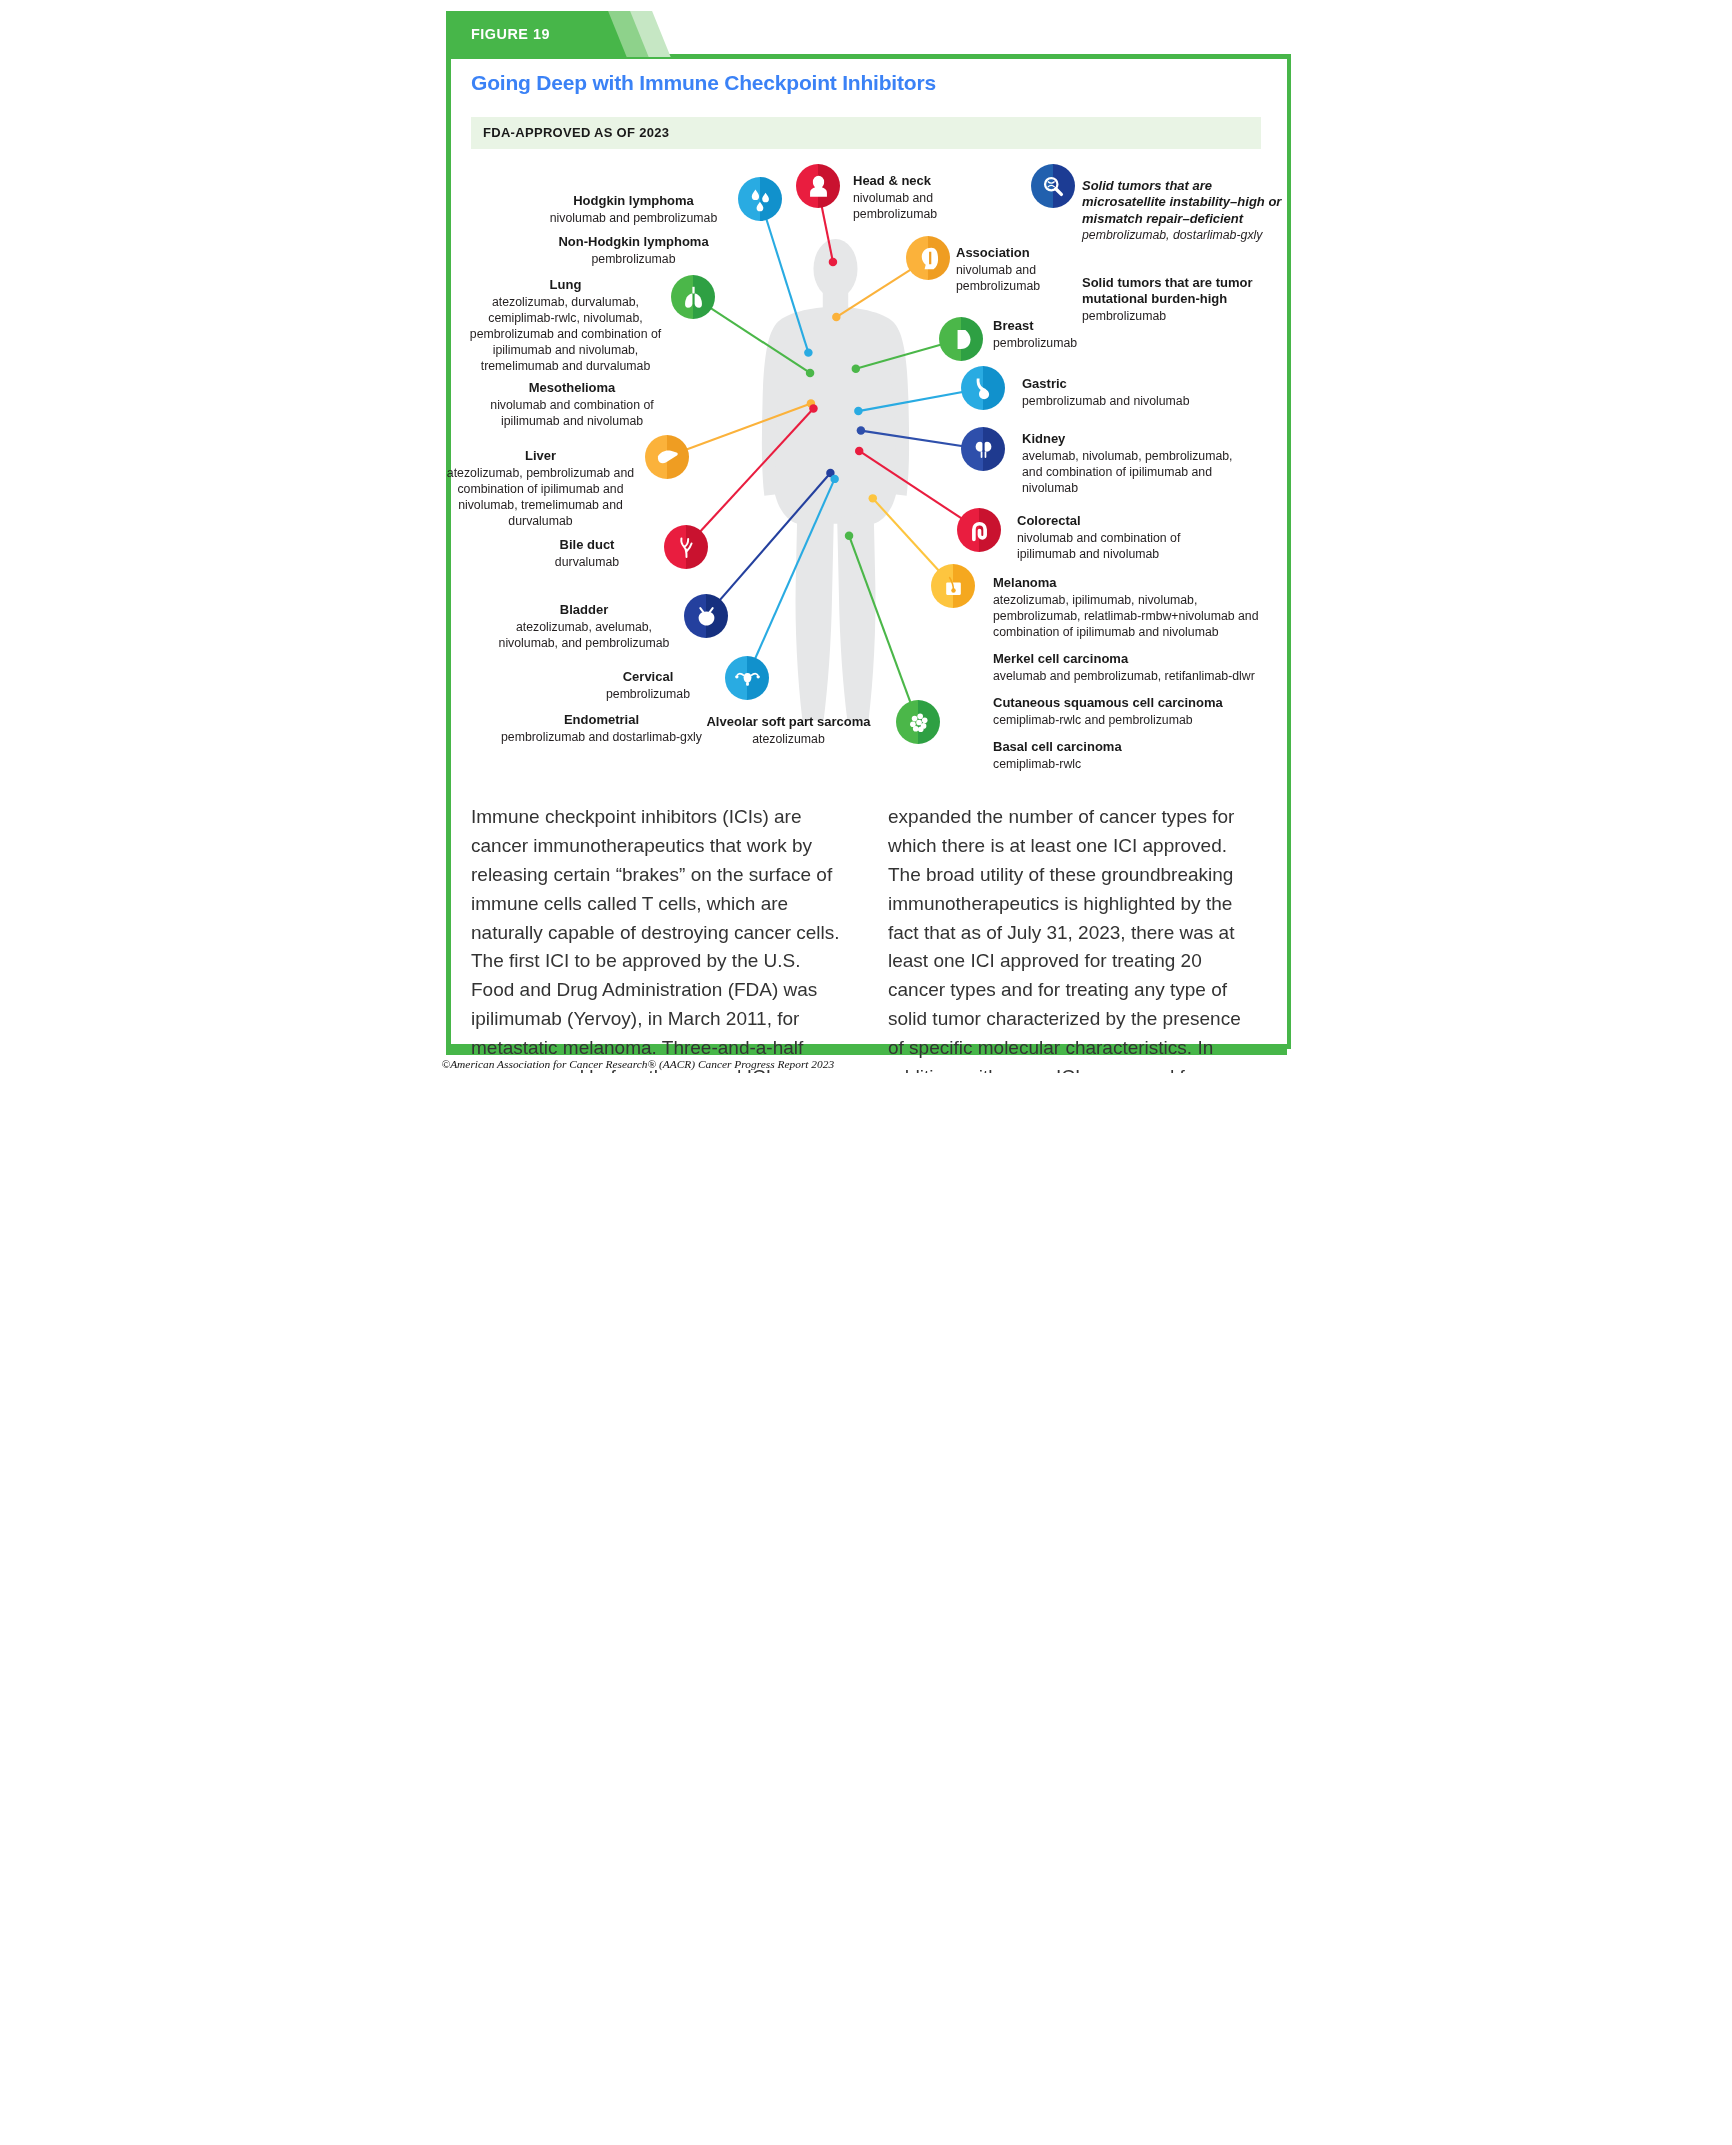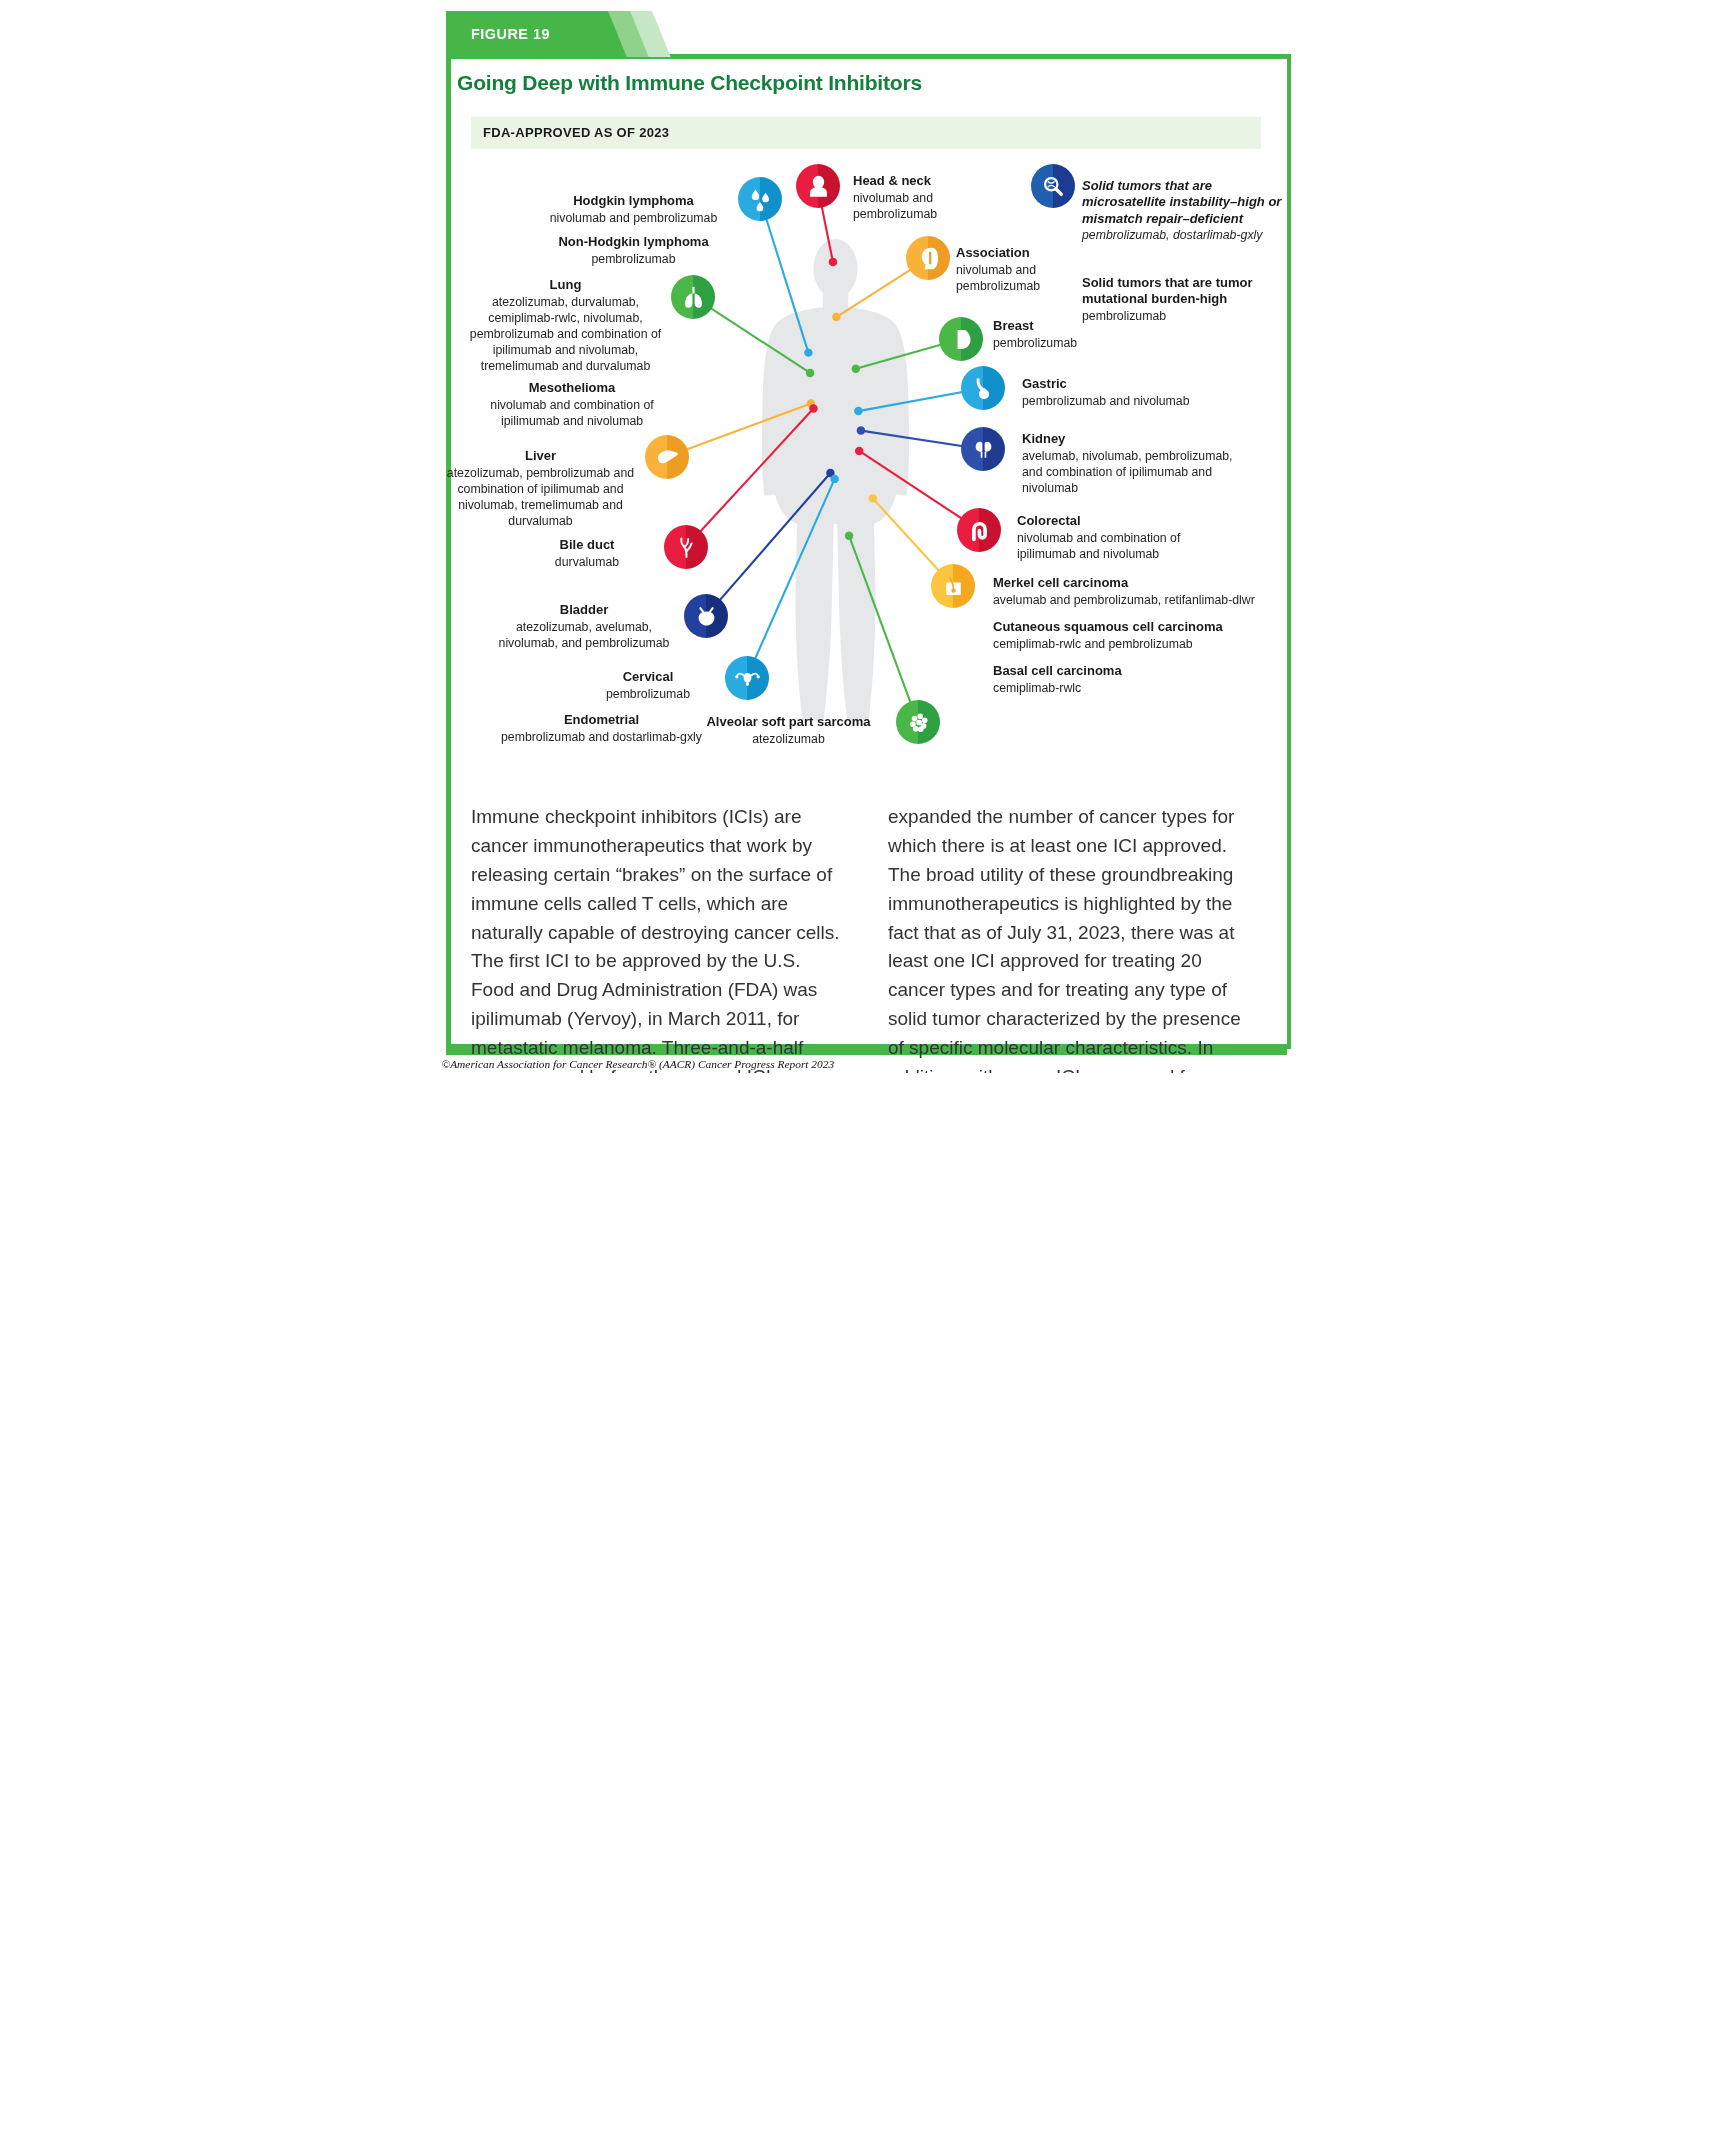--- a/index.html
+++ b/index.html
@@ -10,21 +10,21 @@
   .bottom-bar{position:absolute;left:12.7px;top:1044px;width:841px;height:11px;background:#47b649;}
   
   .banner{position:absolute;left:12.7px;top:11px;height:46px;width:229px;}
   .banner .stripe{position:absolute;left:0;top:0;height:46px;}
   .s3{width:225px;background:#c6e7c4;clip-path:polygon(0 0,calc(100% - 18.6px) 0,100% 100%,0 100%);}
   .s2{width:203px;background:#8ed28b;clip-path:polygon(0 0,calc(100% - 18.6px) 0,100% 100%,0 100%);}
   .s1{width:181px;background:#47b649;clip-path:polygon(0 0,calc(100% - 18.6px) 0,100% 100%,0 100%);}
   .banner .lbl{position:absolute;left:25.4px;top:0;line-height:46px;color:#fff;font-weight:bold;
                font-size:14.4px;letter-spacing:0.5px;}
   
-  .title{position:absolute;left:24px;top:71px;font-size:21px;font-weight:800;letter-spacing:-0.2px;color:#15803d;}
+  .title{position:absolute;left:38px;top:71px;font-size:21px;font-weight:800;letter-spacing:-0.2px;color:#3b82f6;}
   .fda-band{position:absolute;left:38px;top:117px;width:790px;height:32px;background:#e9f4e5;}
   .fda-band span{display:block;margin-left:12px;line-height:32px;font-size:13px;font-weight:bold;
                  letter-spacing:0.3px;color:#1a1a1a;}
   
   .diagram-svg{position:absolute;left:0;top:0;width:866px;height:1073px;pointer-events:none;}
   .icon{position:absolute;width:44px;height:44px;border-radius:50%;display:flex;align-items:center;justify-content:center;}
   .icon svg{width:27px;height:27px;display:block;}
   .c-red{background:linear-gradient(90deg,#e91d3f 50%,#c9122f 50%);}
   .c-lblue{background:linear-gradient(90deg,#29abe2 50%,#1191cc 50%);}
   .c-green{background:linear-gradient(90deg,#4bb749 50%,#2ea043 50%);}
@@ -273,20 +273,24 @@
   <div class="callout" style="left:589px;top:431px;width:212px;">
     <div class="c-title">Kidney</div>
     <div class="c-drugs">avelumab, nivolumab, pembrolizumab, and combination of ipilimumab and nivolumab</div>
   </div>
   <div class="callout" style="left:584px;top:513px;width:203px;">
     <div class="c-title">Colorectal</div>
     <div class="c-drugs">nivolumab and combination of ipilimumab and nivolumab</div>
   </div>
   <div class="callout" style="left:560px;top:575px;width:284px;">
     <div class="sub">
+      <div class="c-title">Melanoma</div>
+      <div class="c-drugs">atezolizumab, ipilimumab, nivolumab, pembrolizumab, relatlimab-rmbw+nivolumab and combination of ipilimumab and nivolumab</div>
+    </div>
+    <div class="sub">
       <div class="c-title">Merkel cell carcinoma</div>
       <div class="c-drugs">avelumab and pembrolizumab, retifanlimab-dlwr</div>
     </div>
     <div class="sub">
       <div class="c-title">Cutaneous squamous cell carcinoma</div>
       <div class="c-drugs">cemiplimab-rwlc and pembrolizumab</div>
     </div>
     <div class="sub">
       <div class="c-title">Basal cell carcinoma</div>
       <div class="c-drugs">cemiplimab-rwlc</div>

